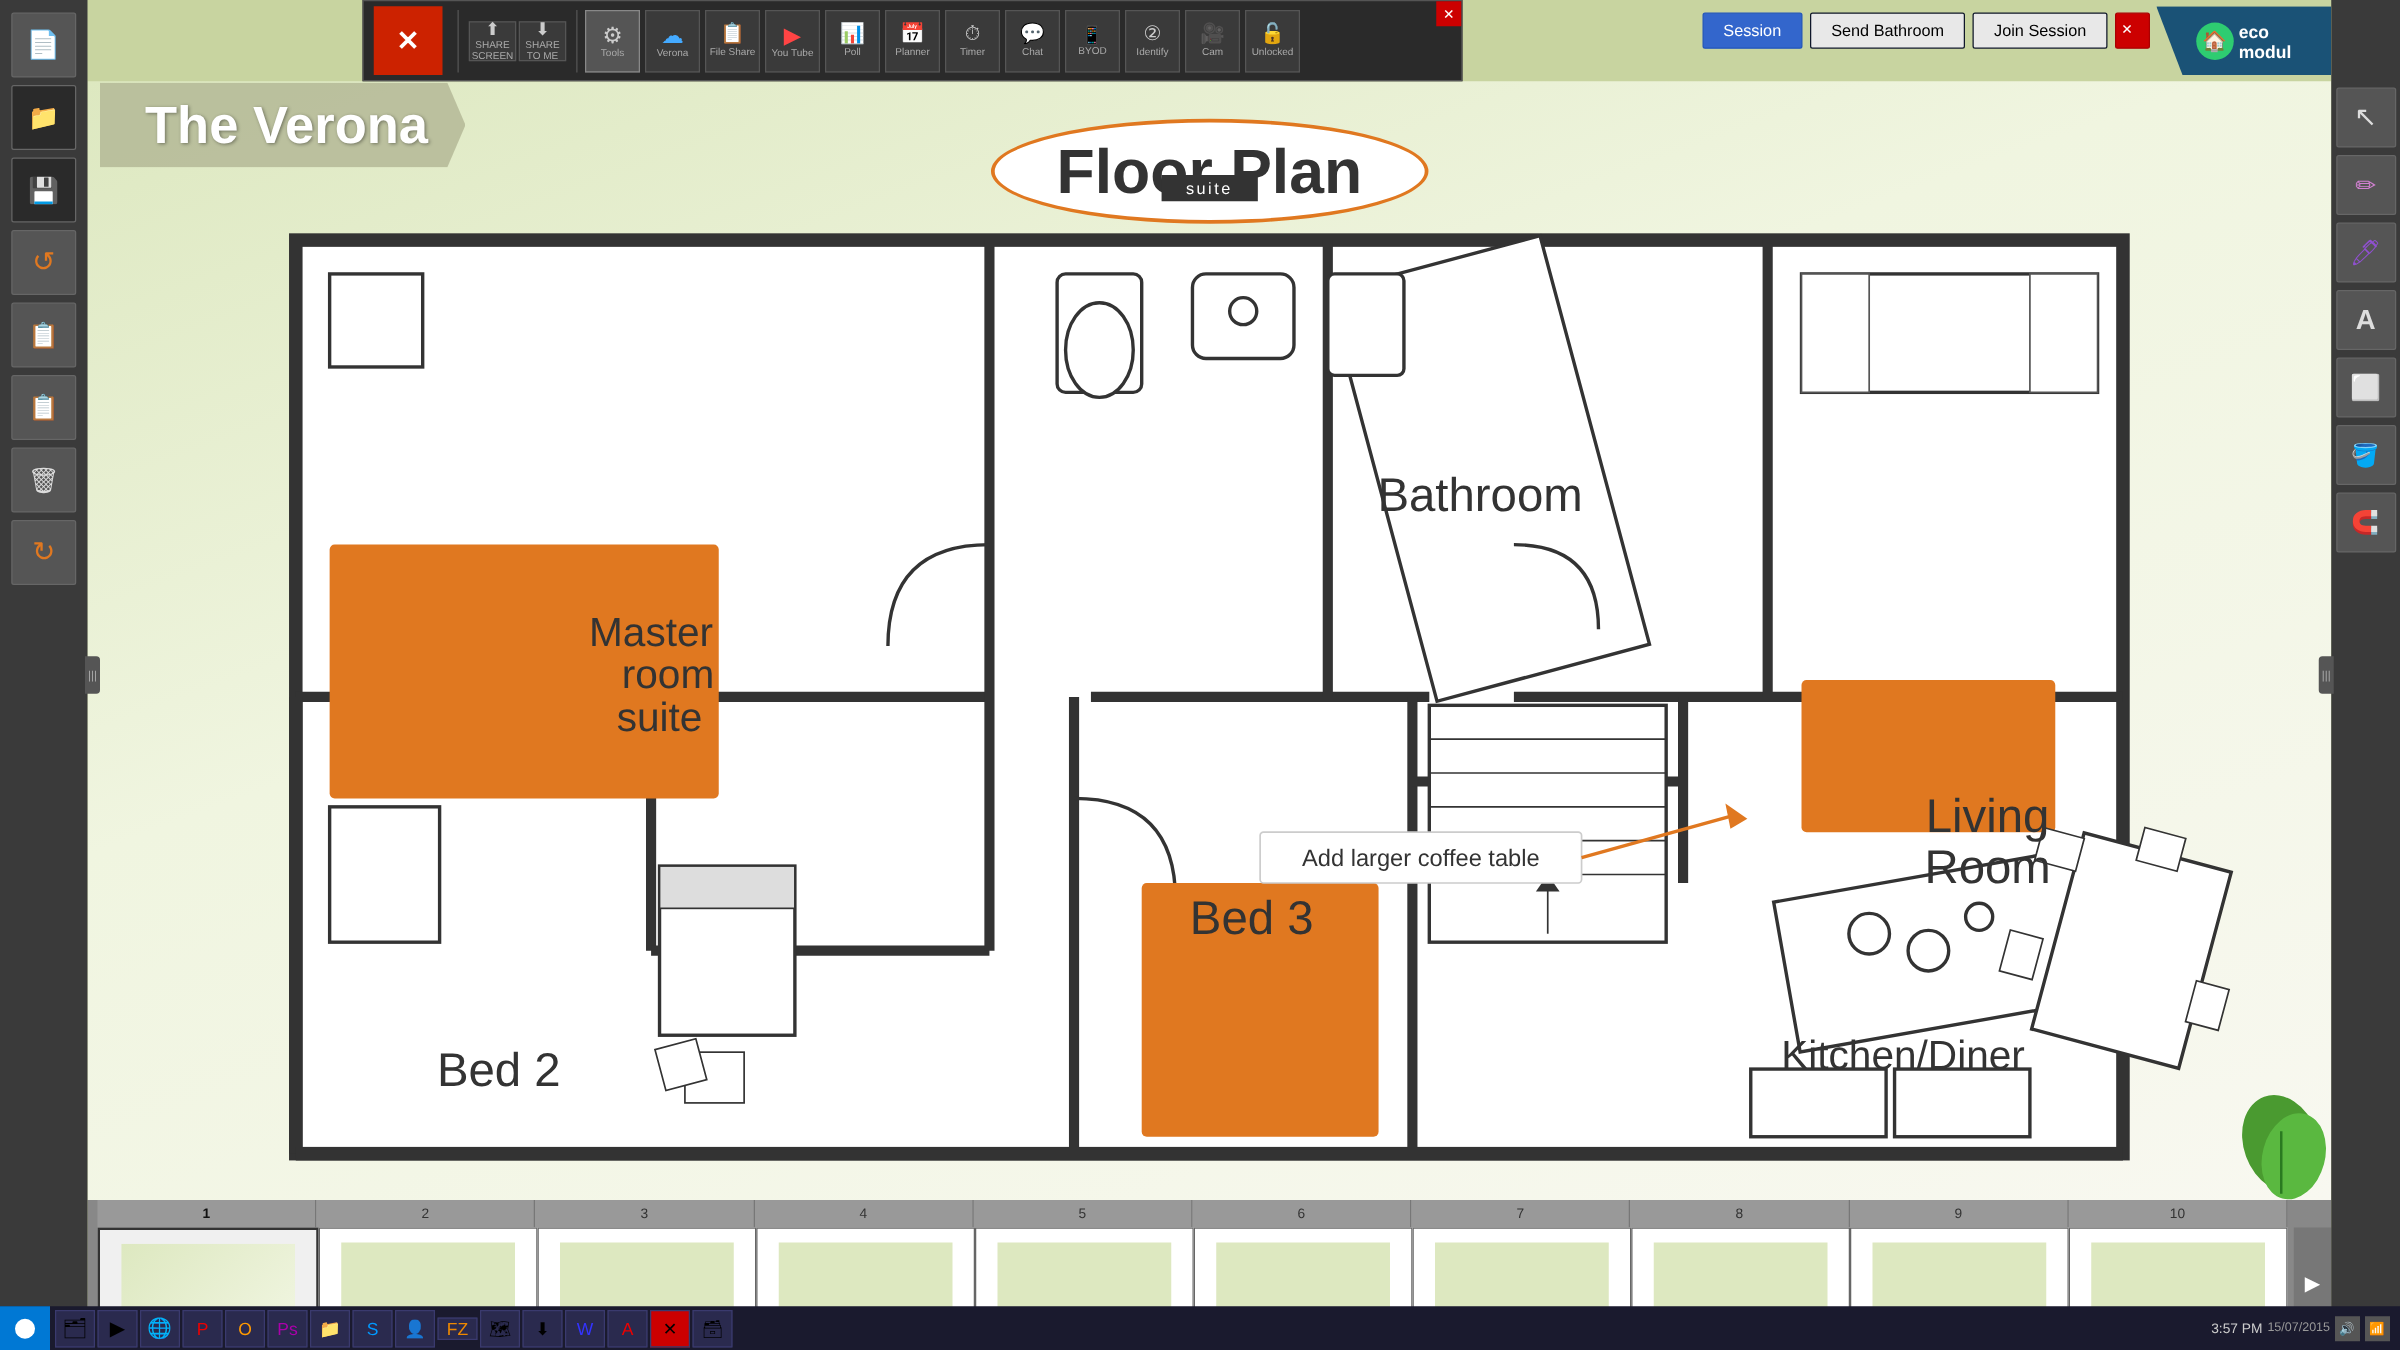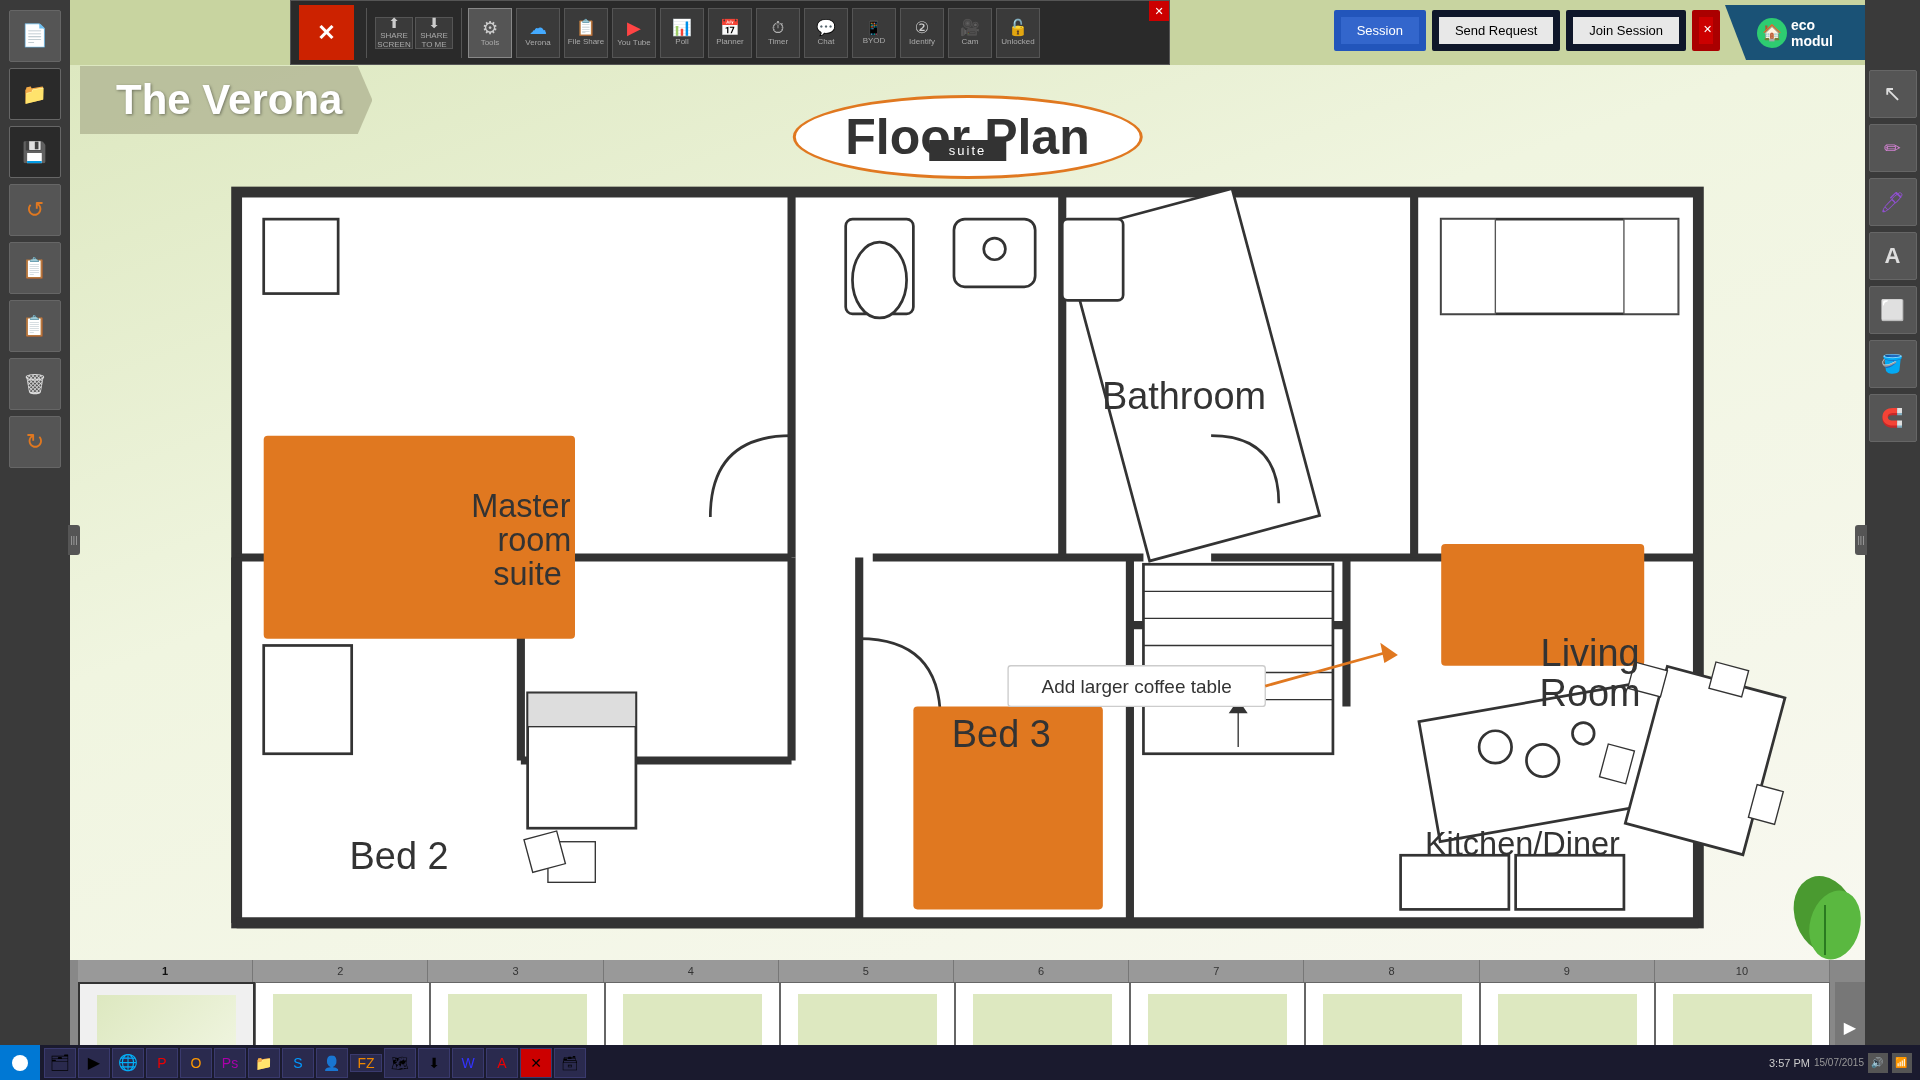--- a/index.html
+++ b/index.html
@@ -93,21 +93,21 @@
     
     #session-btns {
       position: absolute;
       top: 10px; right: 200px;
       display: flex; gap: 6px;
       z-index: 100;
     }
     .session-btn {
       padding: 6px 16px;
       background: #e8e8e8;
-      border: 7px solid #0f172a;
+      border: 1px solid #0f172a;
       font-size: 13px;
       cursor: pointer;
       border-radius: 2px;
     }
     .session-btn.active-session {
       background: #3366cc;
       color: white;
       border-color: #2255bb;
     }
     .session-btn.join {
@@ -448,21 +448,21 @@
   </div>
 
   <div class="toolbar-btn-sm" style="width:44px;height:50px;margin:0 2px;">
     <span class="toolbar-icon" style="font-size:16px;">🔓</span>
     <span class="toolbar-btn-label">Unlocked</span>
   </div>
 </div>
 
 <div id="session-btns">
   <div class="session-btn active-session">Session</div>
-  <div class="session-btn">Send Request</div>
+  <div class="session-btn">Send Bathroom</div>
   <div class="session-btn join">Join Session</div>
   <div class="session-btn end">✕</div>
 </div>
 
 <div id="eco-logo">
   <div style="display:flex;align-items:center;gap:4px;">
     <div style="width:30px;height:30px;background:#2ecc71;border-radius:50%;display:flex;align-items:center;justify-content:center;font-size:16px;">🏠</div>
     <span style="font-size:14px;font-weight:bold;">eco<br>modul</span>
   </div>
 </div>

